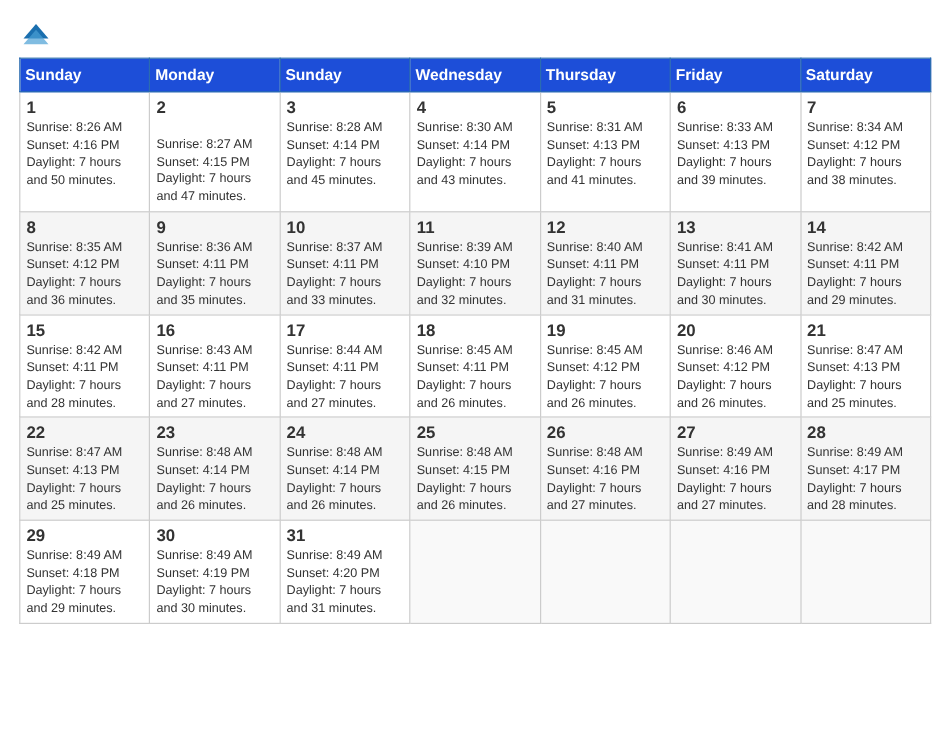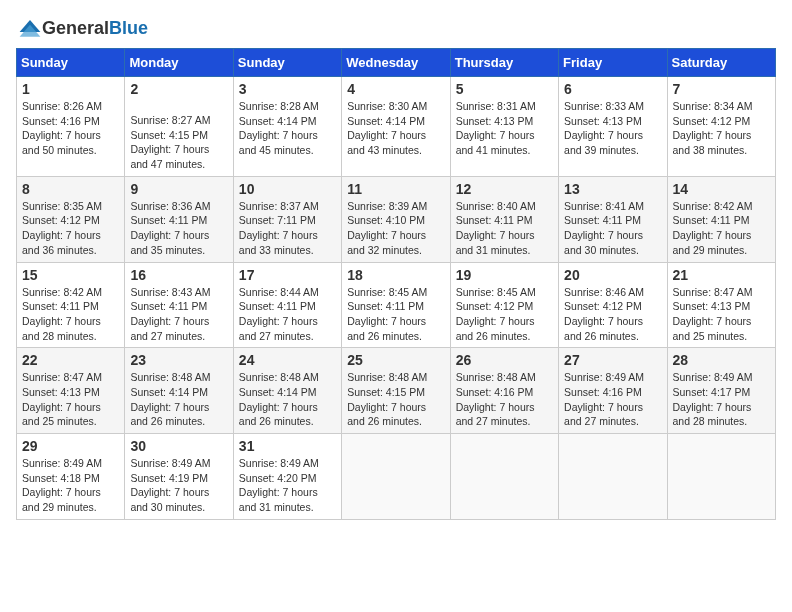--- a/index.html
+++ b/index.html
@@ -80,23 +80,20 @@
   </style>
 </head>
 <body>
 
 <div class="header">
   <div class="logo">
     <svg class="logo-icon" viewBox="0 0 30 30" xmlns="http://www.w3.org/2000/svg">
       <polygon points="2,20 15,5 28,20" fill="#1a6faf"></polygon>
       <polygon points="2,26 15,11 28,26" fill="#4a9fd4" opacity="0.7"></polygon>
     </svg>
-    <span>
-      <span style="font-size:18px;font-weight:bold;color:#333;">General</span><span style="font-size:18px;font-weight:bold;color:#1a6faf;">Blue</span>
-    </span>
   </div>
 </div>
 
 <table class="calendar">
   <thead>
     <tr>
     <th>Sunday</th>
         <th>Monday</th>
         <th>Sunday</th>
         <th>Wednesday</th>
@@ -159,21 +156,21 @@
         </td>
         <td>
           <span class="day-number">9</span>
           <div class="day-info" style="white-space: pre-line;">Sunrise: 8:36 AM
 Sunset: 4:11 PM
 Daylight: 7 hours and 35 minutes.</div>
         </td>
         <td>
           <span class="day-number">10</span>
           <div class="day-info" style="white-space: pre-line;">Sunrise: 8:37 AM
-Sunset: 7:11 PM
+Sunset: 4:11 PM
 Daylight: 7 hours and 33 minutes.</div>
         </td>
         <td>
           <span class="day-number">11</span>
           <div class="day-info" style="white-space: pre-line;">Sunrise: 8:39 AM
 Sunset: 4:10 PM
 Daylight: 7 hours and 32 minutes.</div>
         </td>
         <td>
           <span class="day-number">12</span>

